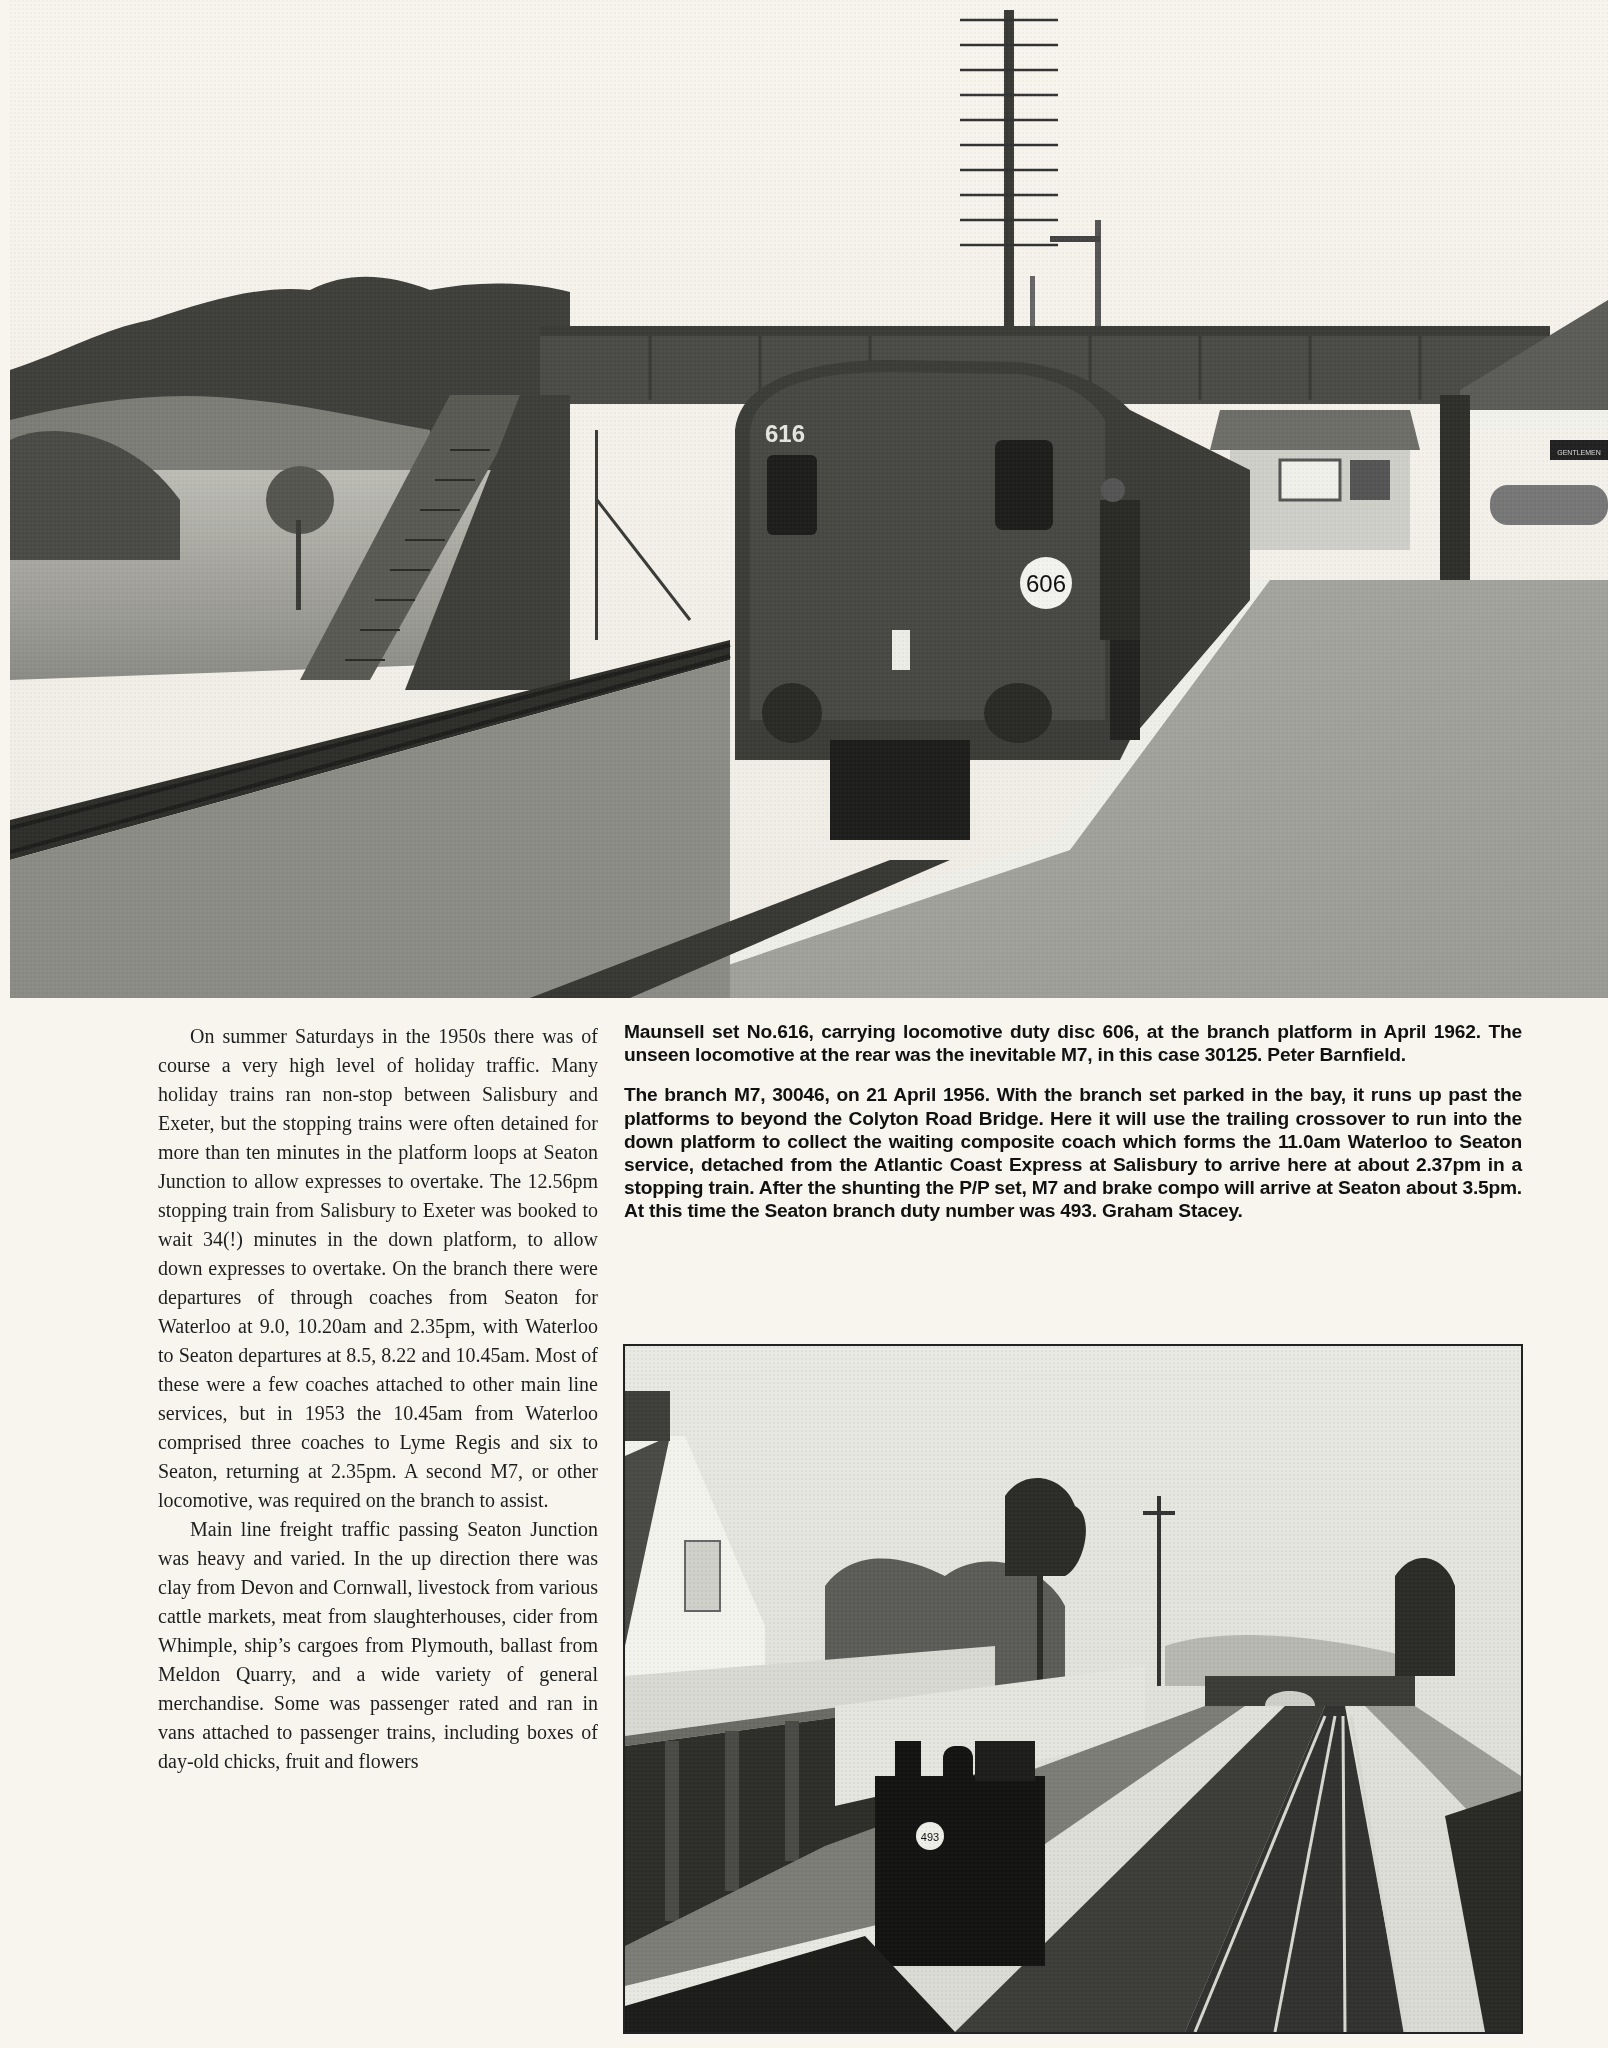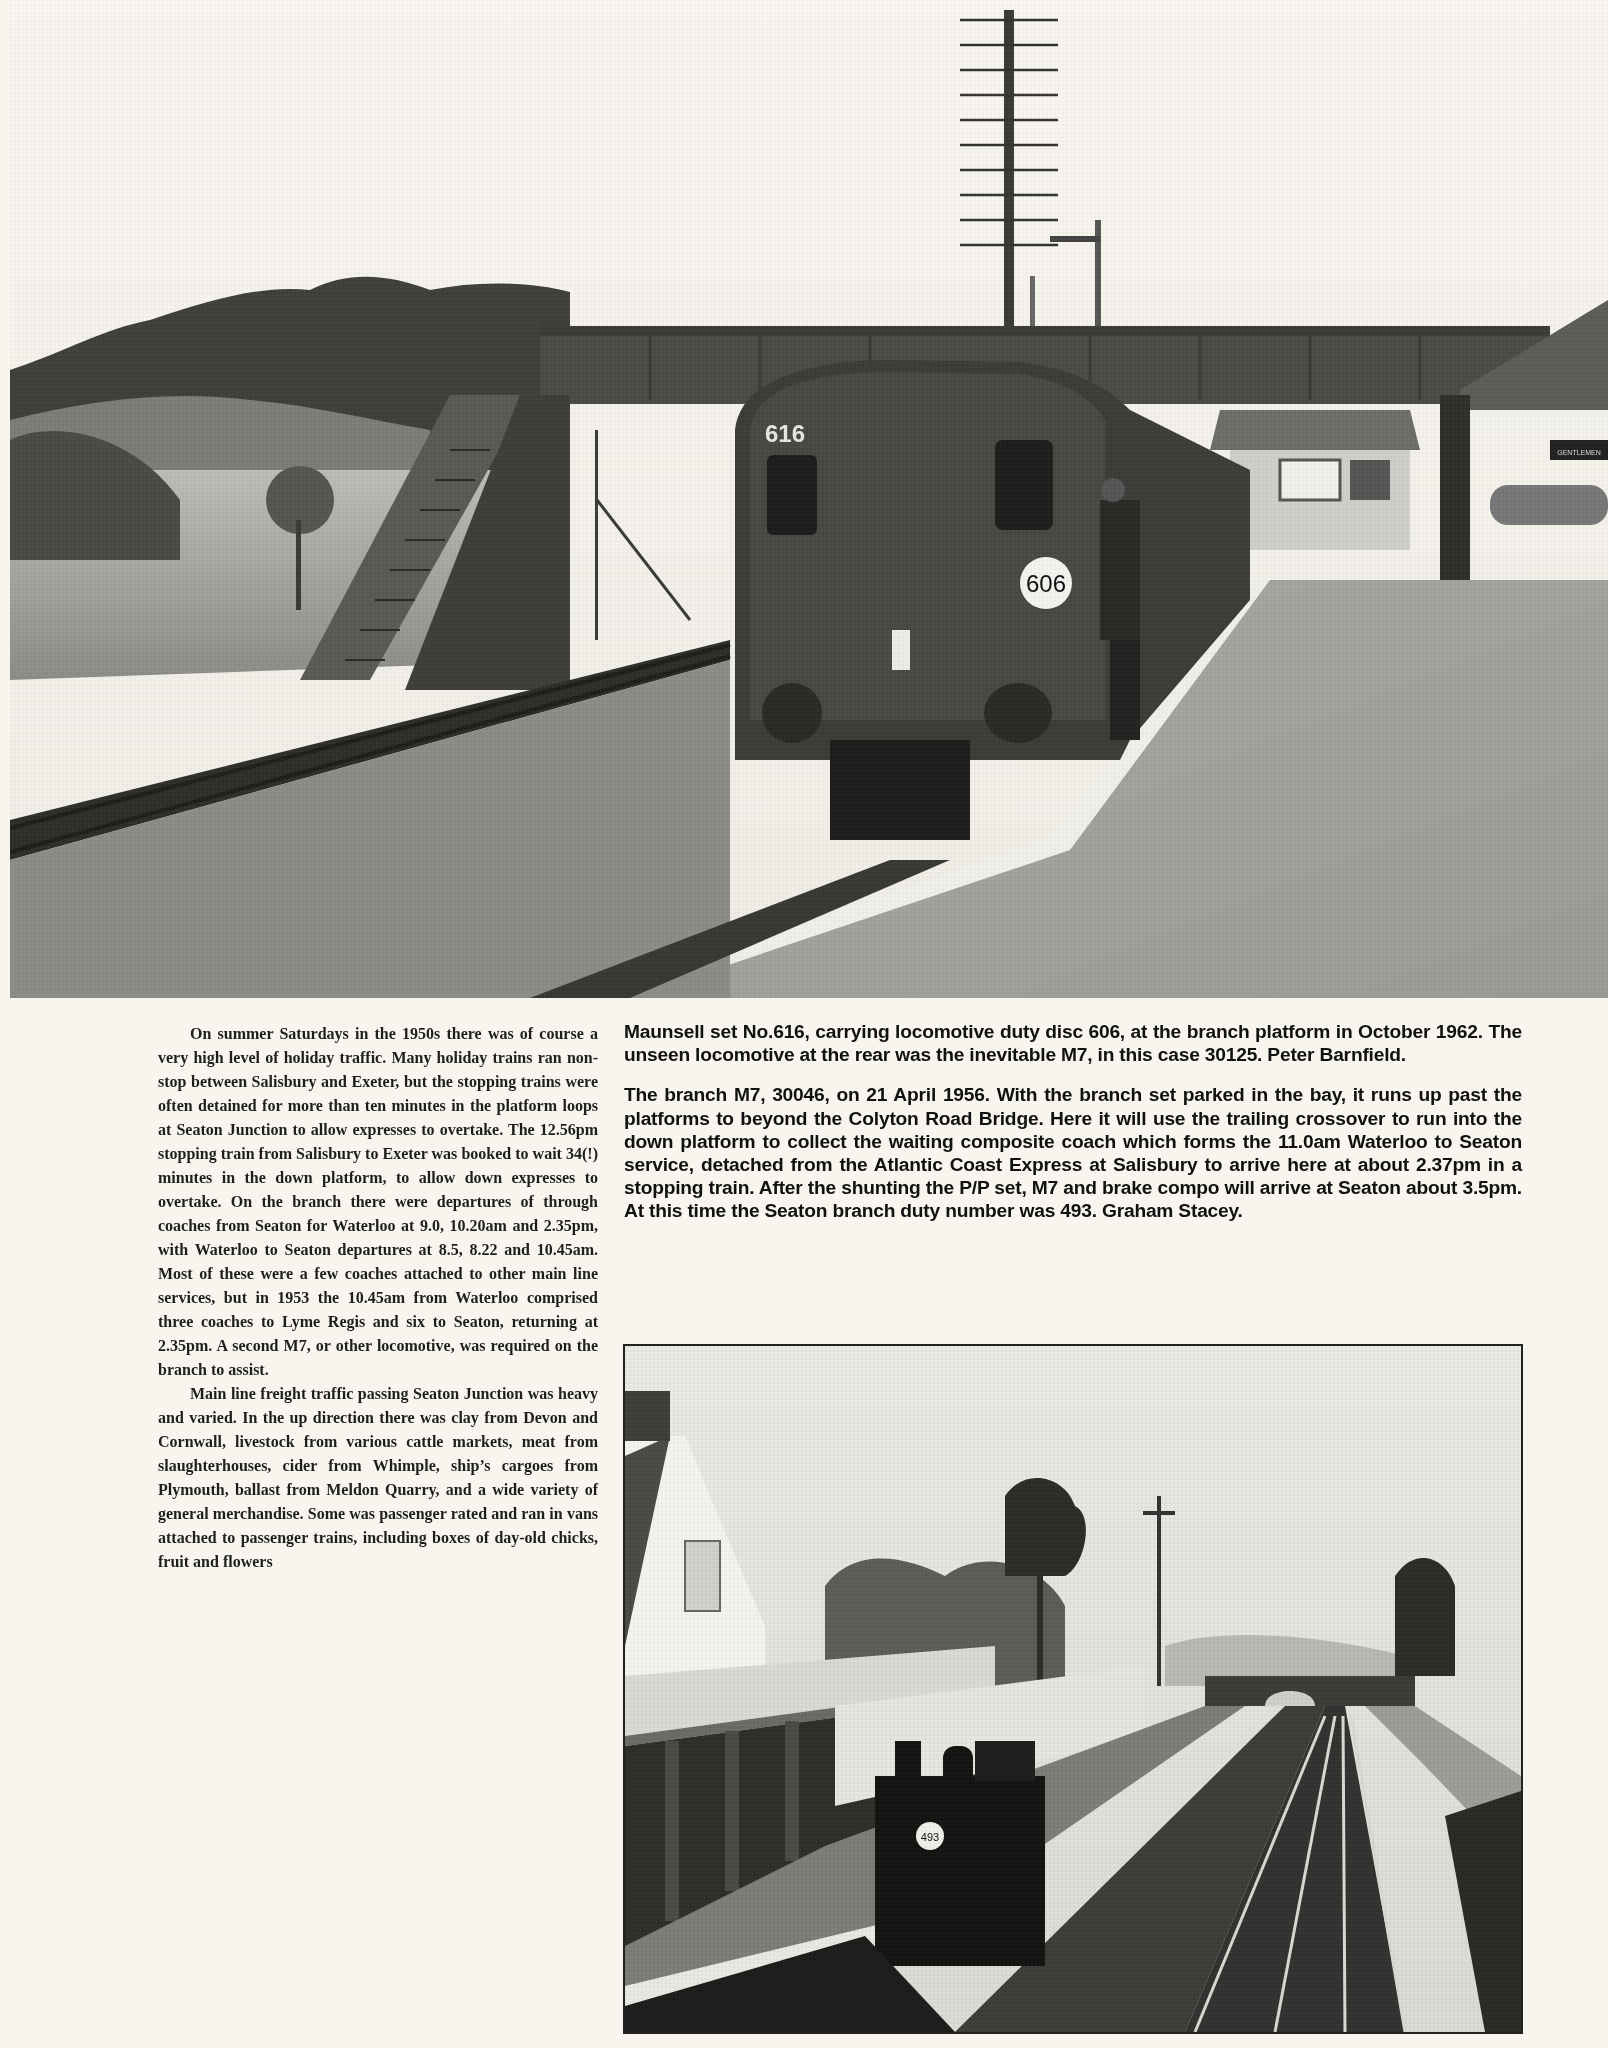--- a/index.html
+++ b/index.html
@@ -10,23 +10,22 @@
     color: #1b1b1b;
   }
   .photo { position: absolute; overflow: hidden; }
   .photo svg { display: block; width: 100%; height: 100%; }
   #photo-top { left: 10px; top: 0; width: 1598px; height: 998px; }
   #photo-bottom { left: 623px; top: 1344px; width: 900px; height: 690px; border: 2px solid #222; box-sizing: border-box; }
 
   .body-col {
     position: absolute; left: 158px; top: 1022px; width: 440px;
     font-family: "Liberation Serif", serif;
-    font-size: 16px; line-height: 24px; color: #1e1e1e;
+    font-size: 20px; line-height: 29px; color: #1e1e1e;
     text-align: justify;
-    font-weight: bold;
   }
   .body-col p { margin: 0; text-indent: 32px; }
   .captions {
     position: absolute; left: 624px; top: 1020px; width: 898px;
     font-family: "Liberation Sans", sans-serif; font-weight: bold;
     font-size: 19.2px; line-height: 23.2px; color: #111;
     text-align: justify; letter-spacing: -0.2px;
   }
   .captions p { margin: 0 0 17px 0; }
 </style>
@@ -152,21 +151,21 @@
     <rect x="0" y="0" width="1598" height="998" fill="url(#grain)"></rect>
   </svg>
 </div>
 
 <div class="body-col">
   <p>On summer Saturdays in the 1950s there was of course a very high level of holiday traffic. Many holiday trains ran non-stop between Salisbury and Exeter, but the stopping trains were often detained for more than ten minutes in the platform loops at Seaton Junction to allow expresses to overtake. The 12.56pm stopping train from Salisbury to Exeter was booked to wait 34(!) minutes in the down platform, to allow down expresses to overtake. On the branch there were departures of through coaches from Seaton for Waterloo at 9.0, 10.20am and 2.35pm, with Waterloo to Seaton departures at 8.5, 8.22 and 10.45am. Most of these were a few coaches attached to other main line services, but in 1953 the 10.45am from Waterloo comprised three coaches to Lyme Regis and six to Seaton, returning at 2.35pm. A second M7, or other locomotive, was required on the branch to assist.</p>
   <p>Main line freight traffic passing Seaton Junction was heavy and varied. In the up direction there was clay from Devon and Cornwall, livestock from various cattle markets, meat from slaughterhouses, cider from Whimple, ship’s cargoes from Plymouth, ballast from Meldon Quarry, and a wide variety of general merchandise. Some was passenger rated and ran in vans attached to passenger trains, including boxes of day-old chicks, fruit and flowers</p>
 </div>
 
 <div class="captions">
-  <p>Maunsell set No.616, carrying locomotive duty disc 606, at the branch platform in October 1962. The unseen locomotive at the rear was the inevitable M7, in this case 30125. Peter Barnfield.</p>
+  <p>Maunsell set No.616, carrying locomotive duty disc 606, at the branch platform in April 1962. The unseen locomotive at the rear was the inevitable M7, in this case 30125. Peter Barnfield.</p>
   <p>The branch M7, 30046, on 21 April 1956. With the branch set parked in the bay, it runs up past the platforms to beyond the Colyton Road Bridge. Here it will use the trailing crossover to run into the down platform to collect the waiting composite coach which forms the 11.0am Waterloo to Seaton service, detached from the Atlantic Coast Express at Salisbury to arrive here at about 2.37pm in a stopping train. After the shunting the P/P set, M7 and brake compo will arrive at Seaton about 3.5pm. At this time the Seaton branch duty number was 493. Graham Stacey.</p>
 </div>
 
 <div id="photo-bottom" class="photo">
   <svg viewBox="0 0 896 686" preserveAspectRatio="none">
     <defs>
       <linearGradient id="skyB" x1="0" y1="0" x2="0" y2="1">
         <stop offset="0" stop-color="#e9e9e4"></stop>
         <stop offset="1" stop-color="#dadad4"></stop>
       </linearGradient>

